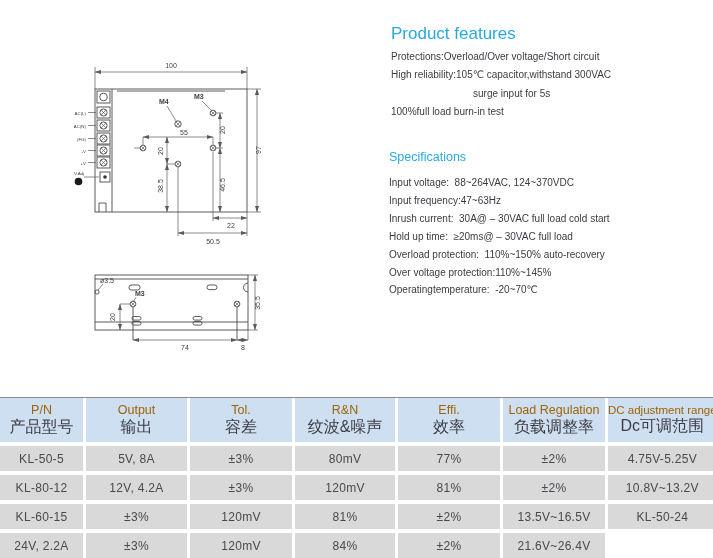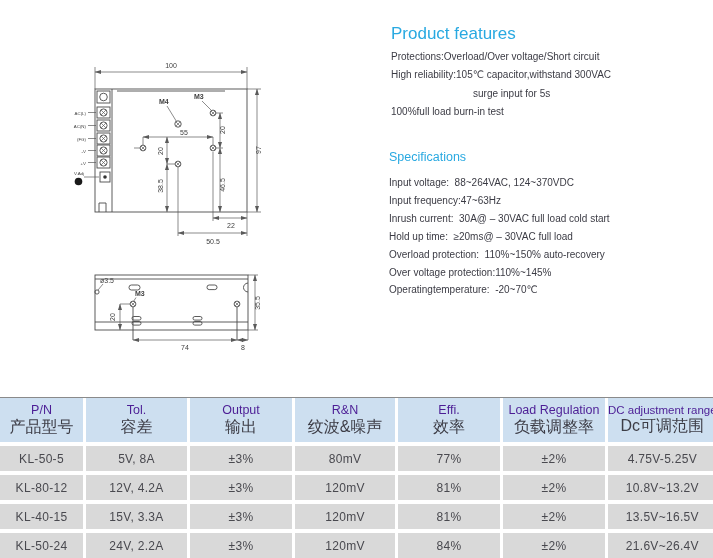--- a/index.html
+++ b/index.html
@@ -26,21 +26,21 @@
   .dim-t{font-size:7px;}
   .lbl-t{font-size:7px;font-weight:bold;}
   .term-t{font-size:4.4px;}
 
   
   .spec-table{position:absolute;left:0;top:397px;width:713px;border-top:1px solid #8a8a8a;
               display:grid;grid-template-columns:83px 101px 102px 100px 102px 102px 1fr;
               grid-template-rows:44px 25px 25px 25px 25px;column-gap:3px;row-gap:4px;
               background:#ffffff;}
   .hdr{background:#cddff0;display:flex;flex-direction:column;align-items:center;justify-content:center;}
-  .hdr .en{font-size:12.5px;color:#4c1d95;white-space:nowrap;}
+  .hdr .en{font-size:12.5px;color:#a16207;white-space:nowrap;}
   .hdr.col7 .en{font-size:11.5px;}
   .hdr .cn{font-size:16px;color:#3d3d46;white-space:nowrap;}
   .cell{background:#d9d9d9;display:flex;align-items:center;justify-content:center;
         font-size:12px;color:#49494f;letter-spacing:0.3px;white-space:nowrap;}
 </style>
 </head>
 <body>
 
 <div class="page">
 
@@ -267,26 +267,26 @@
       <div class="txt-line">Operatingtemperature:  -20~70℃</div>
     </div>
   </div>
 
   <div class="spec-table">
     <div class="hdr">
       <span class="en">P/N</span>
       <span class="cn">产品型号</span>
     </div>
     <div class="hdr">
+      <span class="en">Output</span>
+      <span class="cn">输出</span>
+    </div>
+    <div class="hdr">
       <span class="en">Tol.</span>
       <span class="cn">容差</span>
-    </div>
-    <div class="hdr">
-      <span class="en">Output</span>
-      <span class="cn">输出</span>
     </div>
     <div class="hdr">
       <span class="en">R&amp;N</span>
       <span class="cn">纹波&amp;噪声</span>
     </div>
     <div class="hdr">
       <span class="en">Effi.</span>
       <span class="cn">效率</span>
     </div>
     <div class="hdr">
@@ -307,22 +307,21 @@
     <div class="cell">4.75V-5.25V</div>
 
     <div class="cell">KL-80-12</div>
     <div class="cell">12V, 4.2A</div>
     <div class="cell">±3%</div>
     <div class="cell">120mV</div>
     <div class="cell">81%</div>
     <div class="cell">±2%</div>
     <div class="cell">10.8V~13.2V</div>
 
-    <div class="cell">KL-40-15</div>
-    <div class="cell">15V, 3.3A</div>
+    <div class="cell">KL-60-15</div>
     <div class="cell">±3%</div>
     <div class="cell">120mV</div>
     <div class="cell">81%</div>
     <div class="cell">±2%</div>
     <div class="cell">13.5V~16.5V</div>
 
     <div class="cell">KL-50-24</div>
     <div class="cell">24V, 2.2A</div>
     <div class="cell">±3%</div>
     <div class="cell">120mV</div>

